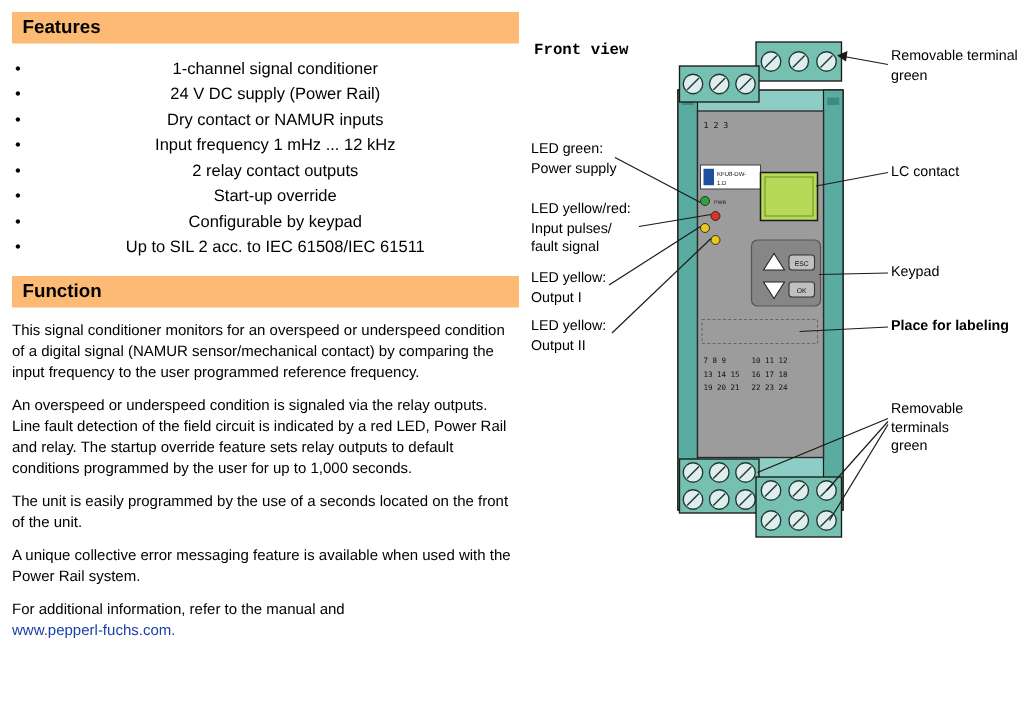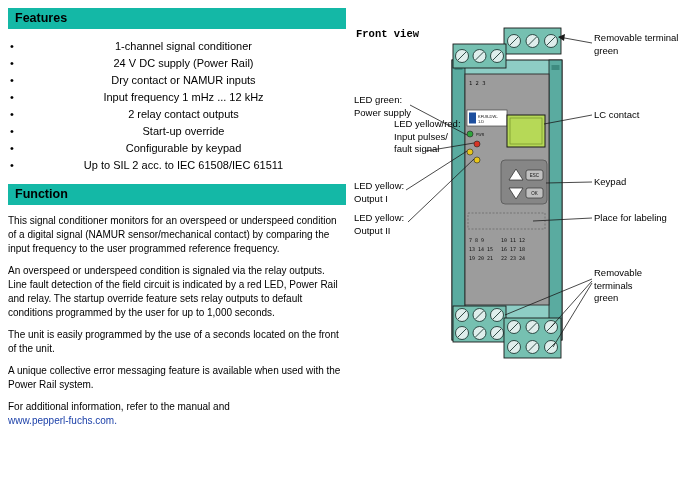--- a/index.html
+++ b/index.html
@@ -8,21 +8,21 @@
     background:#ffffff;
     font-family:"Liberation Sans", sans-serif;
     color:#000;
     position:relative;
     overflow:hidden;
   }
   .col-left  { position:absolute; left:8px;  top:8px; width:338px; }
   .col-right { position:absolute; left:352px; top:8px; width:321px; }
 
   .section-header {
-    background:#14b8a6;
+    background:#fdba74;
     height:21px; line-height:21px;
     padding-left:7px;
     font-weight:bold; font-size:12.5px;
     margin-bottom:9px;
   }
   .features-list { list-style:none; margin:0 0 10px 0; font-size:11px;text-align:center; }
   .features-list li { line-height:17px; padding-left:13px; position:relative; }
   .features-list li::before { content:"•"; position:absolute; left:2px; }
 
   .col-left p { font-size:10px; line-height:14px; margin-bottom:8px; }
@@ -178,29 +178,29 @@
         <line x1="240" y1="208" x2="181" y2="211"></line>
         <line x1="240" y1="269" x2="153" y2="305"></line>
         <line x1="240" y1="271" x2="199" y2="317"></line>
         <line x1="240" y1="273" x2="201" y2="337"></line>
       </g>
       <polygon points="206,27 213,24 212,31" fill="#1a1a1a"></polygon>
     </svg>
 
     <div class="dlabel dl-left" style="top:84px;">LED green:
 Power supply</div>
-    <div class="dlabel dl-left" style="top:108px;margin-left:40px;">LED yellow/red:
+    <div class="dlabel dl-left" style="top:124px;">LED yellow/red:
 Input pulses/
 fault signal</div>
     <div class="dlabel dl-left" style="top:170px;">LED yellow:
 Output I</div>
     <div class="dlabel dl-left" style="top:202px;">LED yellow:
 Output II</div>
 
     <div class="dlabel dl-right" style="top:22px;">Removable terminal
 green</div>
     <div class="dlabel dl-right" style="top:99px;">LC contact</div>
     <div class="dlabel dl-right" style="top:166px;">Keypad</div>
-    <div class="dlabel dl-right" style="top:202px;">Place for labeling</div>
+    <div class="dlabel dl-right" style="top:202px;font-weight:bold;">Place for labeling</div>
     <div class="dlabel dl-right" style="top:257px;">Removable terminals
 green</div>
   </div>
 </div>
 
 </body></html>

